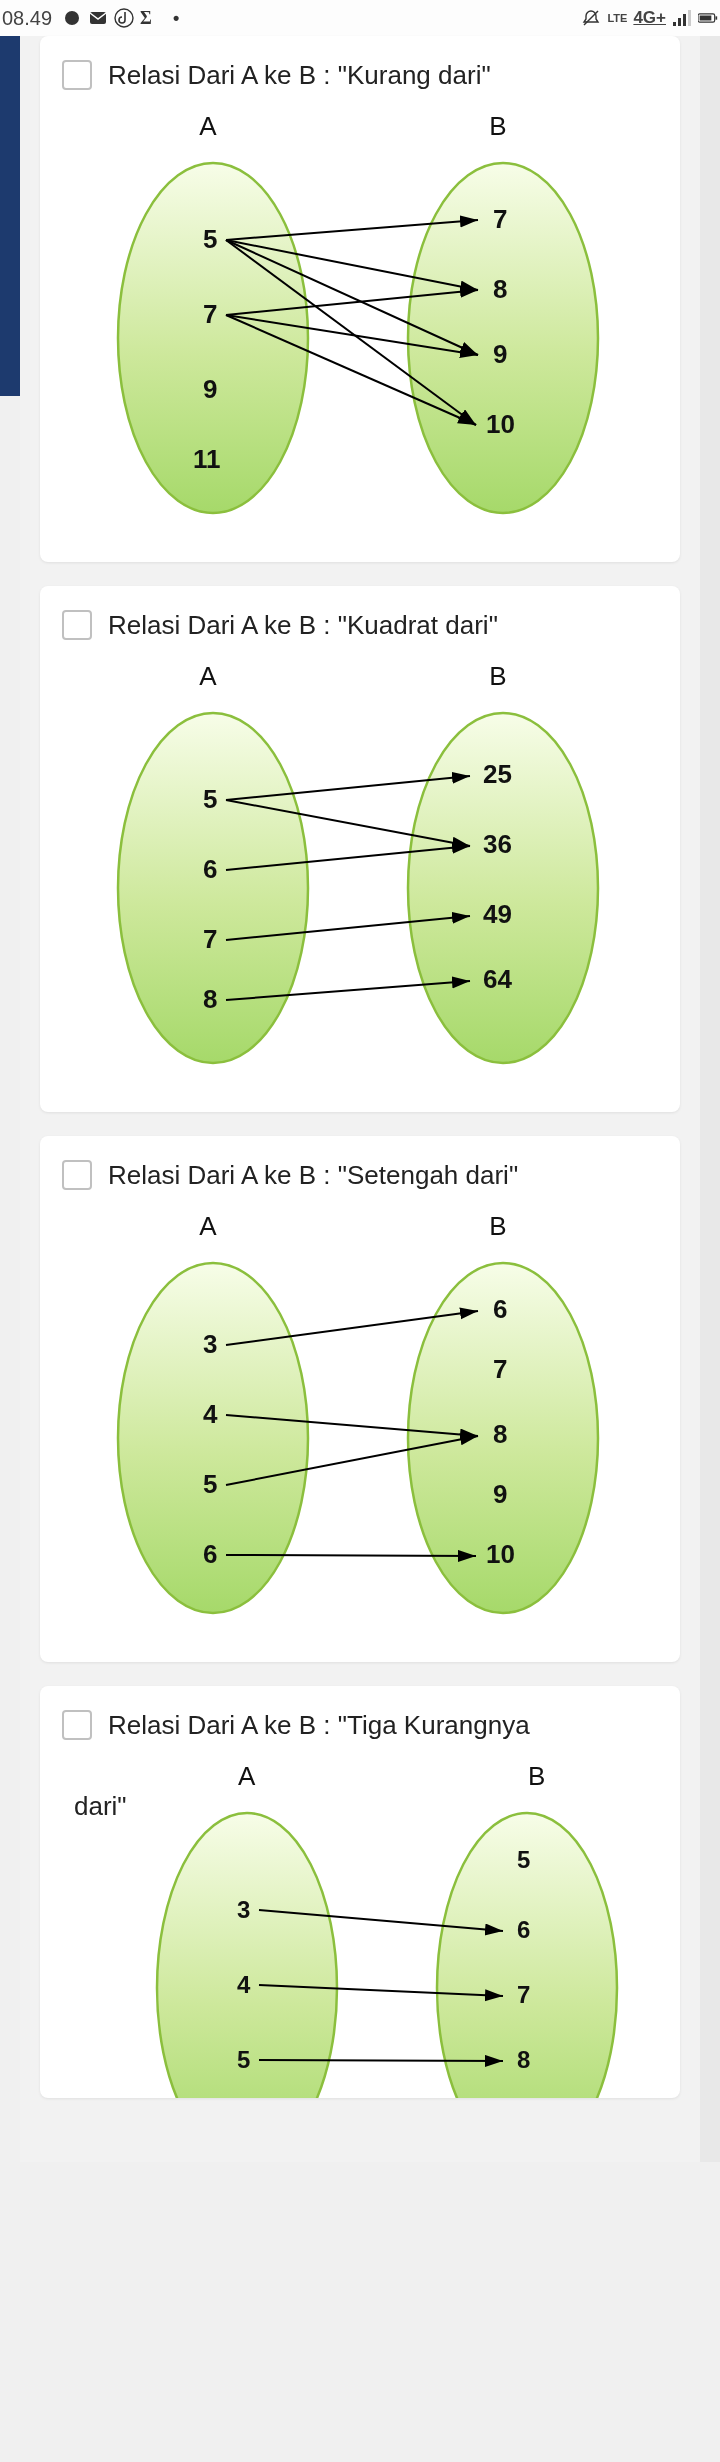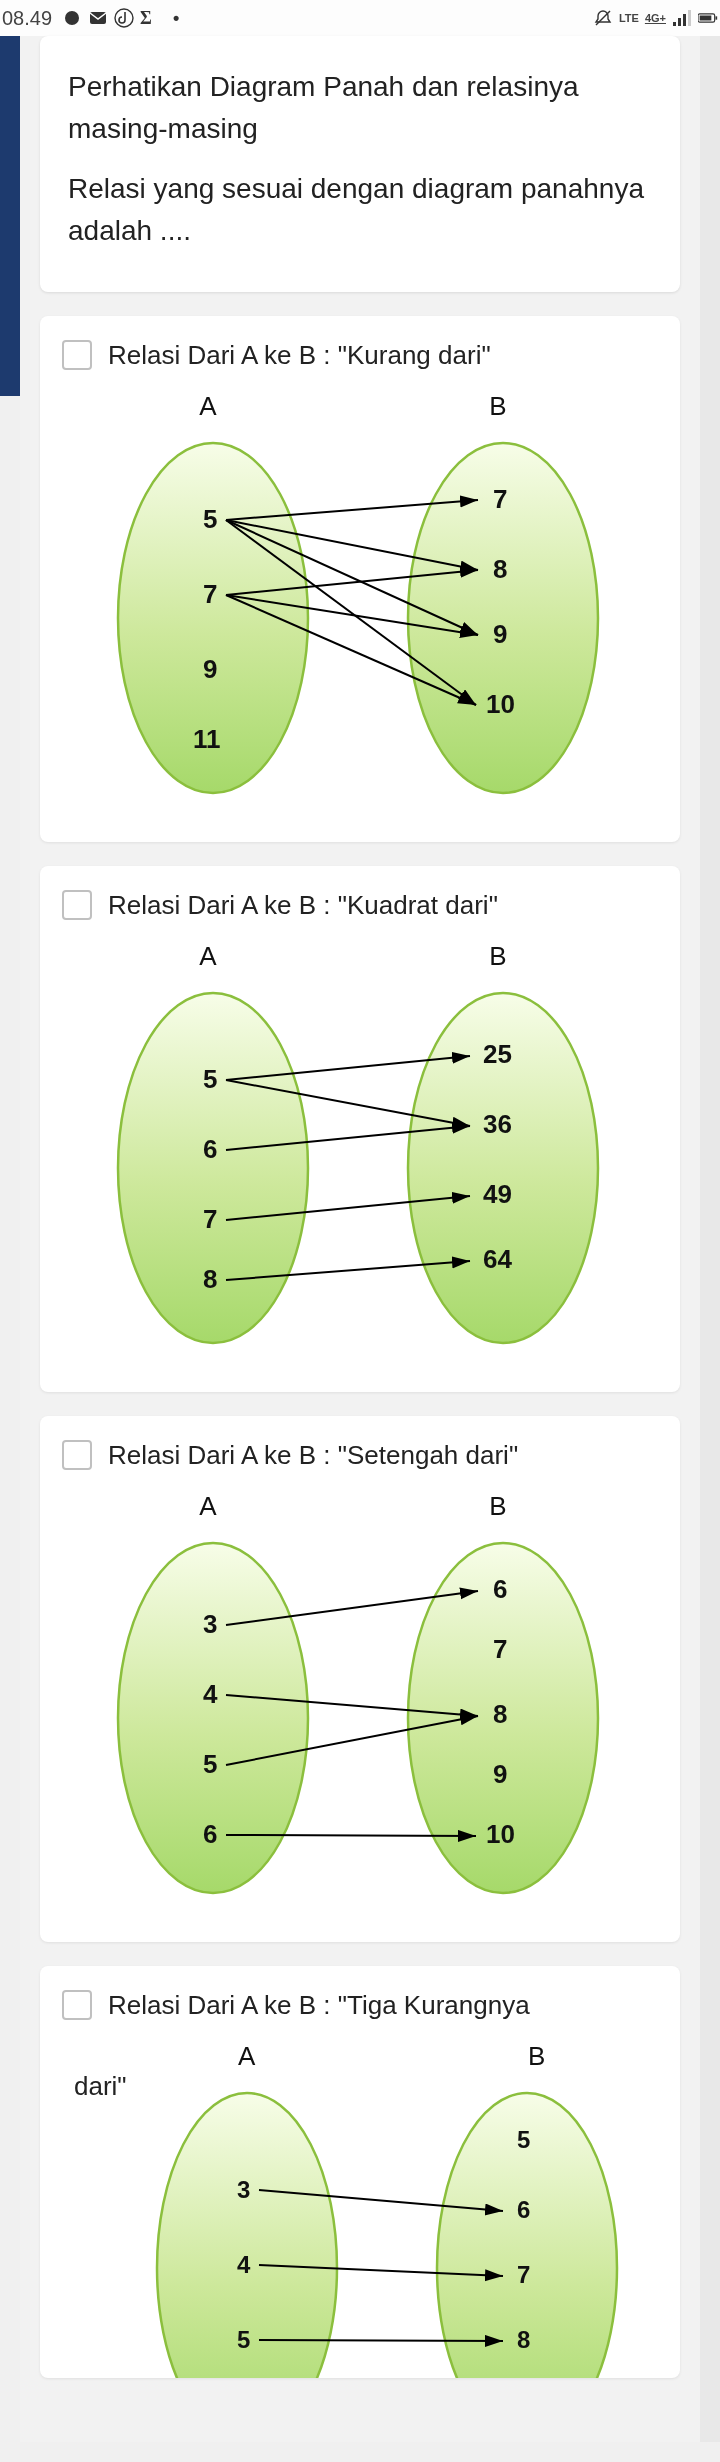--- a/index.html
+++ b/index.html
@@ -87,21 +87,21 @@
   </span>
   <span class="sp"></span>
   <span class="rightset">
     <span class="sicon">
       <svg viewBox="0 0 20 20">
           <path d="M10 3a5 5 0 0 0-5 5v3l-2 3h14l-2-3V8a5 5 0 0 0-5-5z" fill="none" stroke="#333" stroke-width="1.4"></path>
           <line x1="3" y1="17" x2="17" y2="3" stroke="#333" stroke-width="1.4"></line>
         </svg>
     </span>
     <span style="font-size:11px;font-weight:600;">LTE</span>
-    <span style="font-size:11px;font-weight:600;text-decoration:underline;">4G+</span>
+    <span style="font-size:17px;font-weight:600;text-decoration:underline;">4G+</span>
     <span class="sicon">
       <svg viewBox="0 0 20 20">
           <rect x="1" y="14" width="3" height="4" fill="#333"></rect>
           <rect x="6" y="10" width="3" height="8" fill="#333"></rect>
           <rect x="11" y="6" width="3" height="12" fill="#333"></rect>
           <rect x="16" y="2" width="3" height="16" fill="#ccc"></rect>
         </svg>
     </span>
     <span class="sicon">
       <svg viewBox="0 0 24 12">
@@ -111,26 +111,20 @@
         </svg>
     </span>
   </span>
 </div>
 
 <div class="page">
   <div class="side" style="height:360px;"></div>
 
   <div class="center">
 
-    <div class="card">
-      <div class="intro">
-        <p>Perhatikan Diagram Panah dan relasinya masing-masing</p>
-        <p>Relasi yang sesuai dengan diagram panahnya adalah ....</p>
-      </div>
-    </div>
 
     <div class="option">
       <div class="opthead">
         <div class="checkbox"></div>
         <div class="optlabel">Relasi Dari A ke B : "Kurang dari"</div>
       </div>
       <div class="diagram">
         <div class="setlabels">
           <span class="lA">A</span>
           <span class="lB">B</span>

